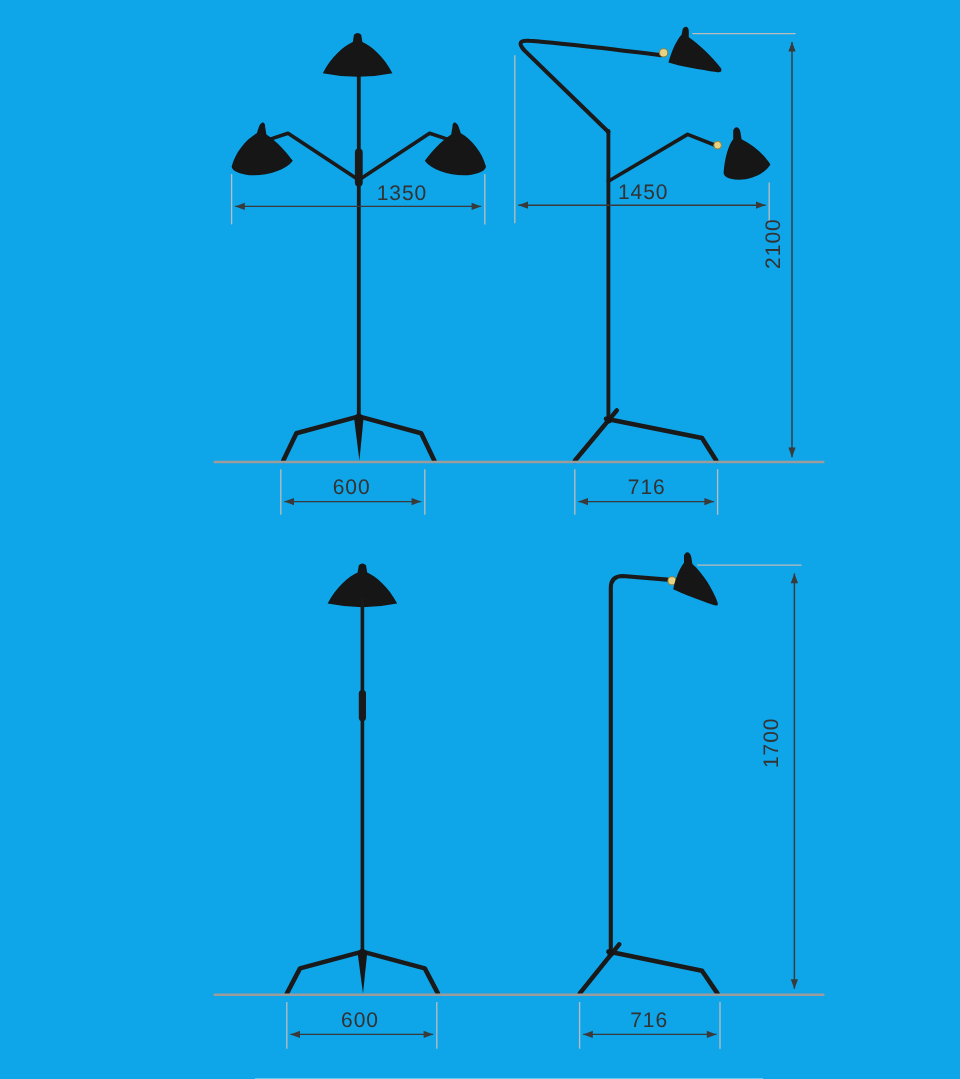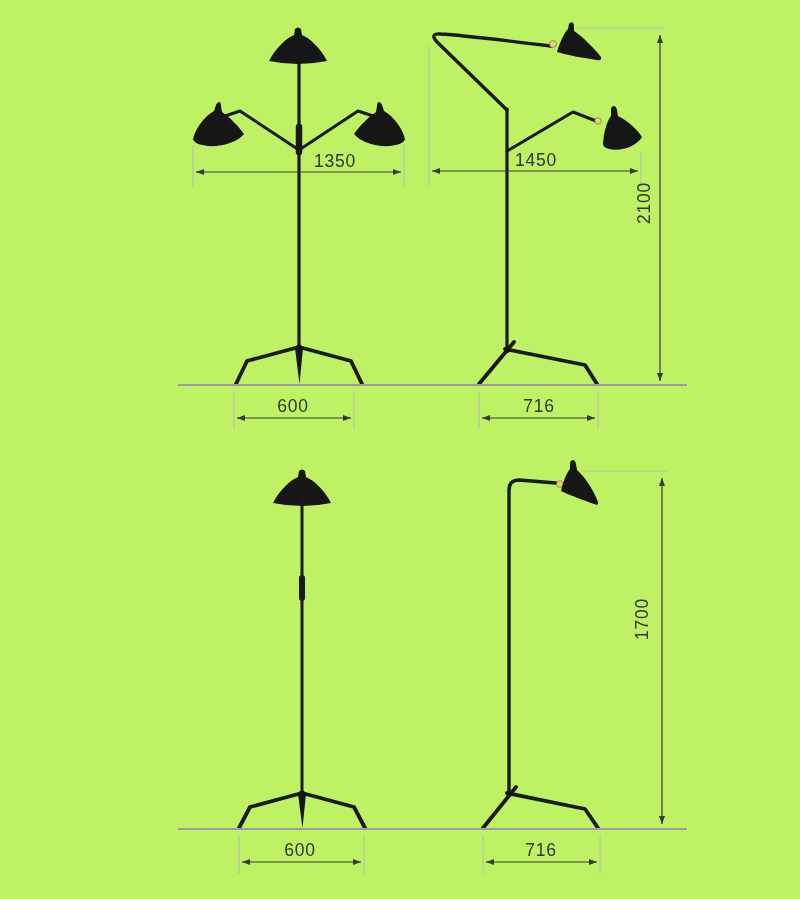--- a/index.html
+++ b/index.html
@@ -3,21 +3,21 @@
 <meta charset="utf-8">
 <style>
   html, body {
     margin: 0;
     padding: 0;
     background: #ffffff;
   }
   .canvas {
     width: 800px;
     height: 899px;
-    background: #bef264;
+    background: #0ea5e9;
     position: relative;
     overflow: hidden;
   }
   svg { display: block; }
   .lamp-stroke {
     stroke: #1a1a1a;
     fill: none;
     stroke-linecap: round;
     stroke-linejoin: round;
   }

